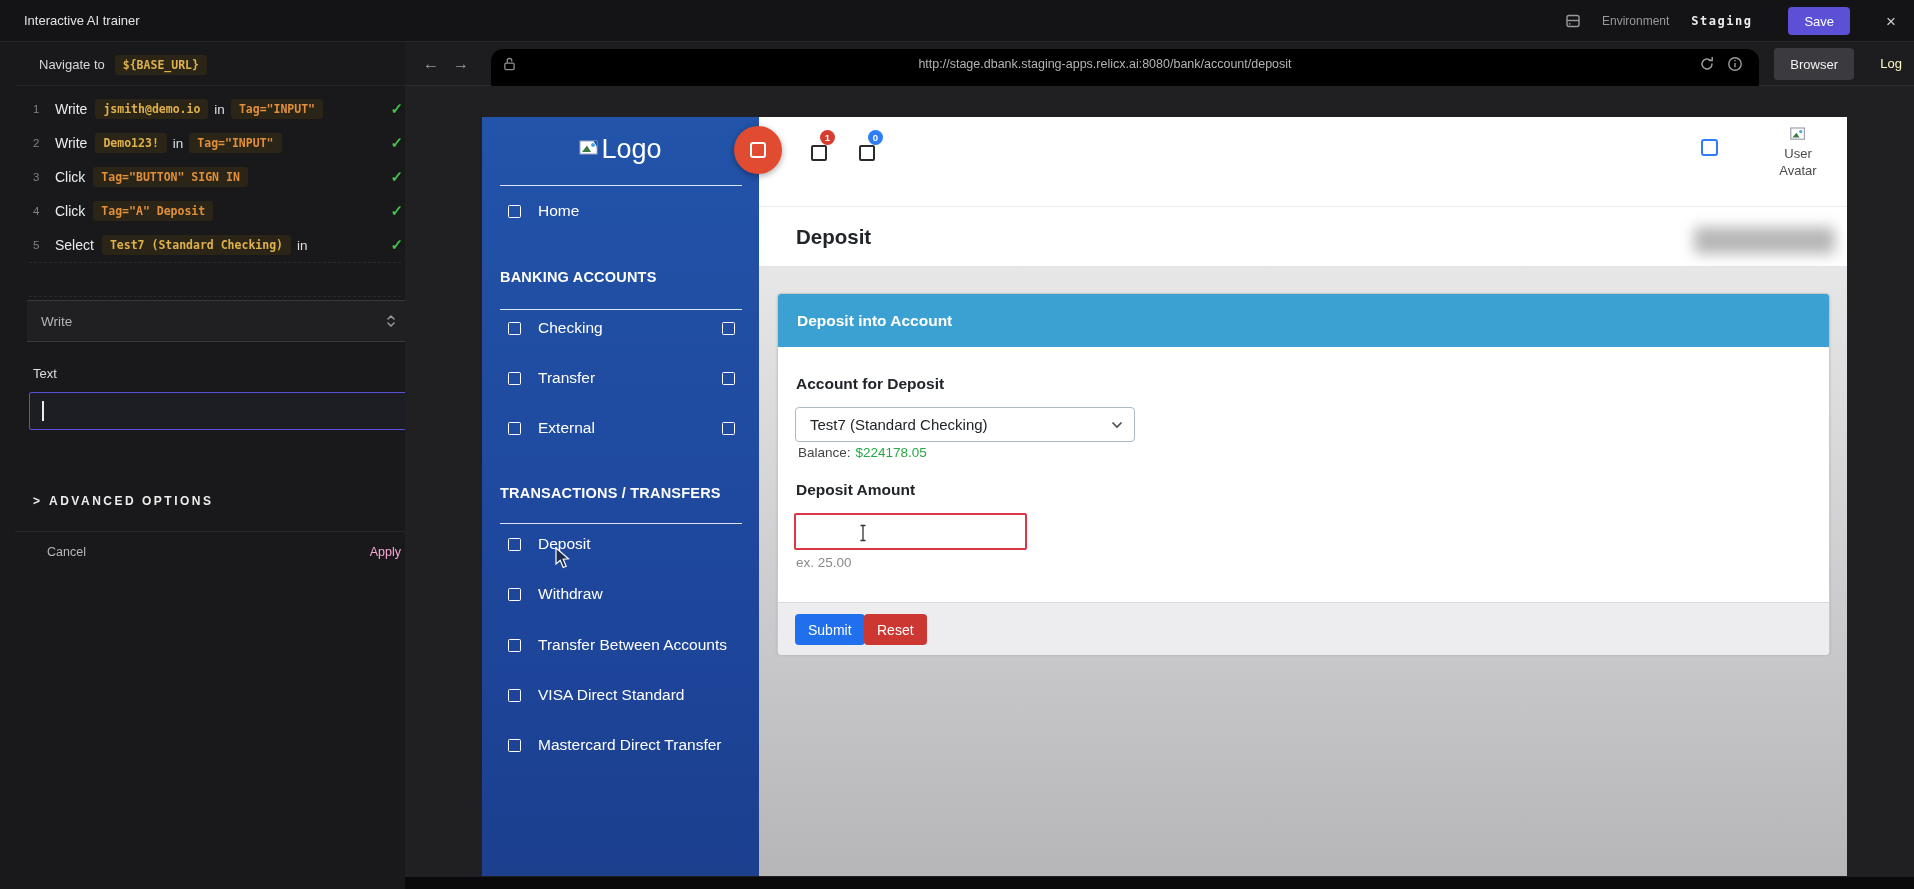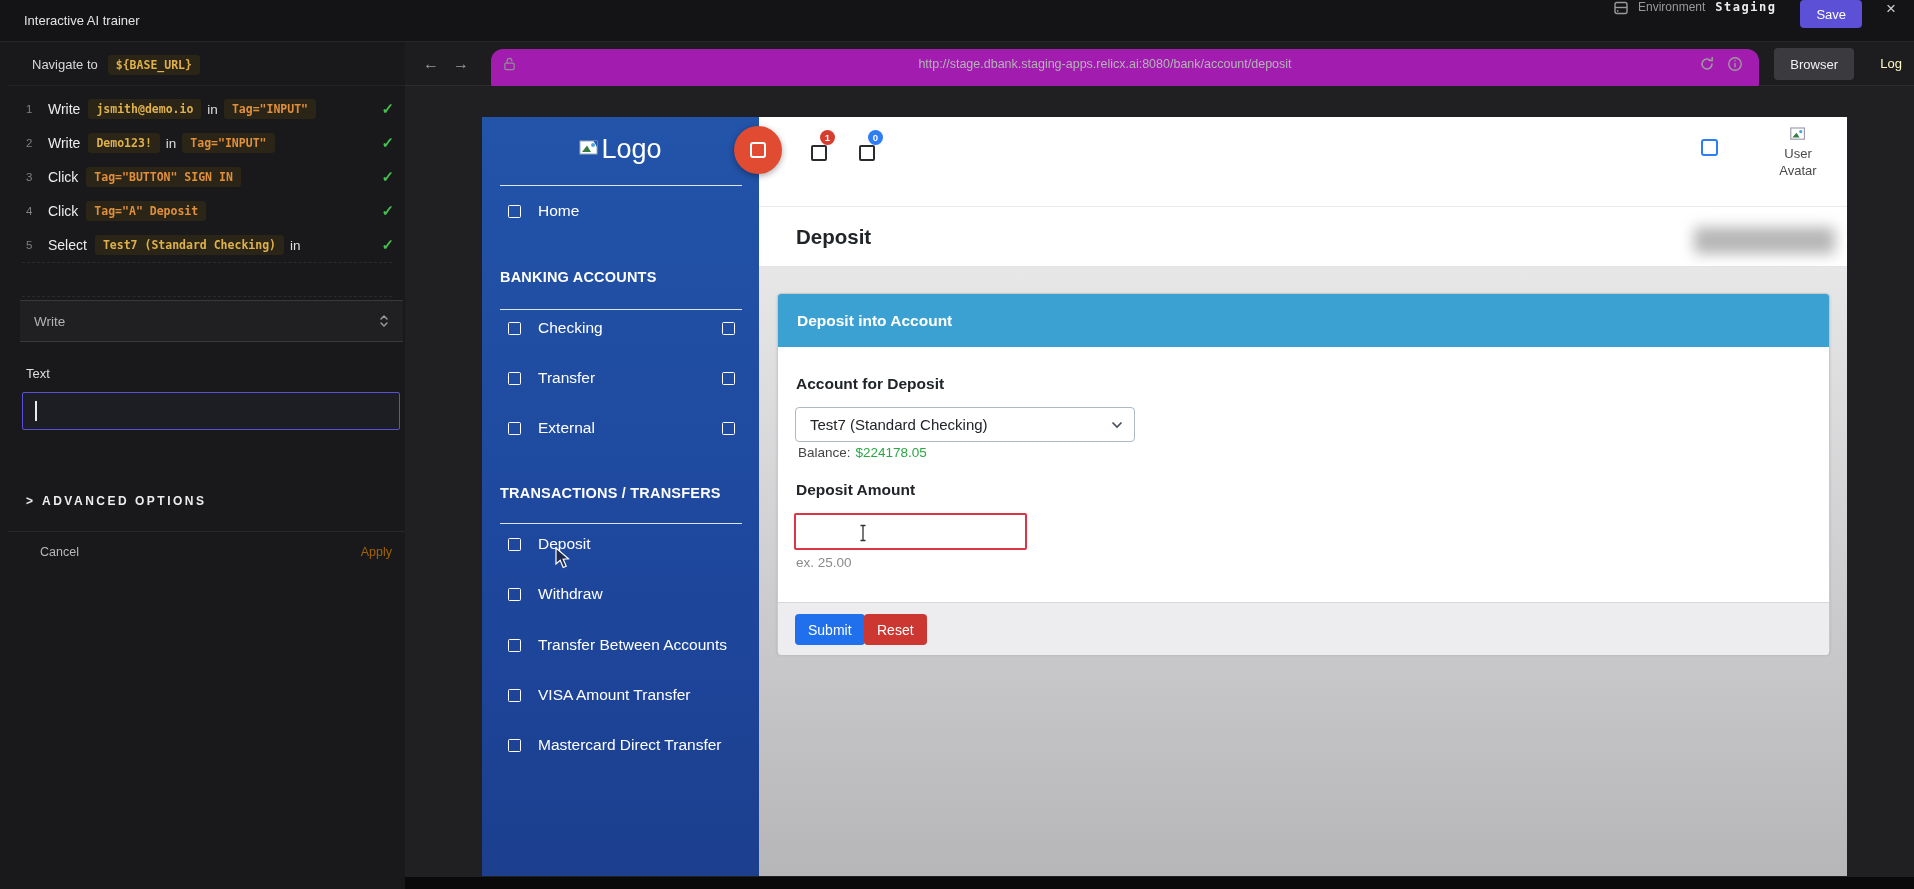--- a/index.html
+++ b/index.html
@@ -3,29 +3,29 @@
 <meta charset="utf-8">
 <style>
   html,body{margin:0;padding:0;background:#000;}
   *{box-sizing:border-box;font-family:"Liberation Sans",sans-serif;}
   #app{position:relative;width:1914px;height:889px;background:#19191b;overflow:hidden;}
   .mono{font-family:"DejaVu Sans Mono",monospace;}
 
   
   .topbar{position:absolute;left:0;top:0;width:1914px;height:42px;background:#141416;border-bottom:1px solid #262628;display:flex;align-items:center;}
   .tb-title{margin-left:24px;font-size:13px;color:#e4e4e6;}
-  .tb-right{position:absolute;right:0;top:0;height:42px;display:flex;align-items:flex-start;}
+  .tb-right{position:absolute;right:0;top:0;height:42px;display:flex;align-items:center;gap:12px;}
   .env-icon{width:16px;height:16px;margin-right:9px;}
   .env-label{font-size:12px;color:#98989a;margin-right:10px;}
   .env-value{font-size:12px;font-weight:bold;color:#ececee;letter-spacing:1.5px;}
   .save-btn{margin-left:24px;height:28px;padding:0 16px;border:none;border-radius:4px;background:var(--save);color:#fff;font-size:13px;cursor:pointer;}
   .close-x{margin:0 18px 0 24px;font-size:17px;color:#cfcfd1;line-height:1;cursor:pointer;}
 
   
-  .trainer{position:absolute;left:8px;top:42px;width:404px;height:847px;background:#19191b;border-right:6px solid #ec4899;}
+  .trainer{position:absolute;left:15px;top:42px;width:404px;height:847px;background:#19191b;border-right:4px solid #ec4899;}
   .nav-row{position:absolute;left:0;top:0;width:100%;height:44px;line-height:44px;border-bottom:1px solid #232325;padding-left:24px;white-space:nowrap;}
   .nav-label{font-size:13px;color:#d8d8da;}
   .badge{display:inline-block;font-size:11.5px;font-weight:bold;font-family:"DejaVu Sans Mono",monospace;padding:3px 8px;border-radius:3px;background:#2a2517;line-height:normal;vertical-align:middle;}
   .badge.gold{color:var(--gold);}
   .badge.orange{color:var(--orange);}
   .nav-row .badge{margin-left:10px;}
   .steps{position:absolute;left:0;top:44px;width:100%;padding-top:6px;}
   .step-row{position:relative;height:34px;display:flex;align-items:center;padding-left:18px;}
   .step-number{width:16px;font-size:11.5px;color:#808084;flex:0 0 auto;}
   .sp-verb{font-size:14px;color:#ececee;margin:0 4px 0 6px;}
@@ -37,28 +37,28 @@
   .select-row{position:absolute;left:12px;top:258px;width:383px;height:42px;background:#202023;border-top:1px solid #39393c;border-bottom:1px solid #39393c;display:flex;align-items:center;cursor:pointer;}
   .select-row .val{margin-left:14px;font-size:13.5px;color:#b4b4b6;flex:1;}
   .stepper{width:10px;height:16px;margin-right:14px;}
   .field-label{position:absolute;left:18px;top:324px;font-size:13px;color:#dededf;}
   .text-input{position:absolute;left:14px;top:350px;width:378px;height:38px;background:#1d1d24;border:1.5px solid var(--focus);border-radius:2px;}
   .caret{position:absolute;left:12px;top:8px;width:1.5px;height:20px;background:#eaeaea;}
   .advanced{position:absolute;left:18px;top:452px;font-family:"DejaVu Sans Mono",monospace;font-size:12px;font-weight:bold;letter-spacing:2.5px;color:#ededee;cursor:pointer;}
   .advanced .chev{display:inline-block;margin-right:9px;letter-spacing:0;}
   .trainer-footer{position:absolute;left:0;top:489px;width:100%;height:40px;border-top:1px solid #28282a;}
   .cancel-btn{position:absolute;left:32px;top:0;line-height:40px;font-size:12.5px;color:#b7b7b9;cursor:pointer;}
-  .apply-btn{position:absolute;right:14px;top:0;line-height:40px;font-size:12.5px;color:#a16207;cursor:pointer;}
+  .apply-btn{position:absolute;right:14px;top:0;line-height:40px;font-size:12.5px;color:#f9a8d4;cursor:pointer;}
 
   
   .browser{position:absolute;left:405px;top:42px;width:1509px;height:847px;background:#222225;}
   .toolbar{position:absolute;left:0;top:0;width:100%;height:44px;background:#1d1d20;border-bottom:1px solid #2c2c2f;}
   .nav-arrow{position:absolute;top:0;line-height:44px;font-size:16px;color:#9c9c9e;cursor:pointer;}
   .back{left:18px;} .fwd{left:48px;}
-  .urlbar{position:absolute;left:86px;top:7px;width:1268px;height:46px;background:#a21caf;border-radius:12px;}
+  .urlbar{position:absolute;left:86px;top:7px;width:1268px;height:46px;background:#000000;border-radius:12px;}
   .lock{position:absolute;left:12px;top:7px;width:13px;height:16px;}
   .url-text{position:absolute;left:40px;right:80px;top:0;line-height:30px;text-align:center;font-size:12.5px;color:#b4b4b6;white-space:nowrap;overflow:hidden;}
   .tb-ic{position:absolute;top:7px;width:16px;height:16px;cursor:pointer;}
   .refresh{right:44px;} .info{right:16px;}
   .browser-tab{position:absolute;right:60px;top:6px;height:32px;padding:0 16px;background:#3a3a3f;border:none;border-radius:4px;color:#f2f2f4;font-size:13px;cursor:pointer;}
   .log-tab{position:absolute;right:12px;top:0;line-height:44px;font-size:13px;color:#fef9c3;cursor:pointer;}
   .viewport{position:absolute;left:0;top:44px;width:100%;height:803px;background:#202023;}
   .bottom-strip{position:absolute;left:0;bottom:0;width:100%;height:12px;background:#0a0a0b;}
 
   
@@ -268,21 +268,21 @@
               <div class="sb-item" style="top: 461px;">
                 <div class="sb-sq"></div>
                 <span class="sb-lab">Withdraw</span>
               </div>
               <div class="sb-item" style="top: 512px;">
                 <div class="sb-sq"></div>
                 <span class="sb-lab">Transfer Between Accounts</span>
               </div>
               <div class="sb-item" style="top: 562px;">
                 <div class="sb-sq"></div>
-                <span class="sb-lab">VISA Amount Transfer</span>
+                <span class="sb-lab">VISA Direct Standard</span>
               </div>
               <div class="sb-item" style="top: 612px;">
                 <div class="sb-sq"></div>
                 <span class="sb-lab">Mastercard Direct Transfer</span>
               </div>
             </div>
           <svg class="cursor-arrow" viewBox="0 0 17 23">
             <path d="M2 1 L2 17 L6.2 13.2 L9.2 20.5 L12.2 19.2 L9.2 12.2 L14.5 11.8 Z" fill="#1c2b4d" stroke="#fff" stroke-width="1.2"></path>
           </svg>
         </div>

